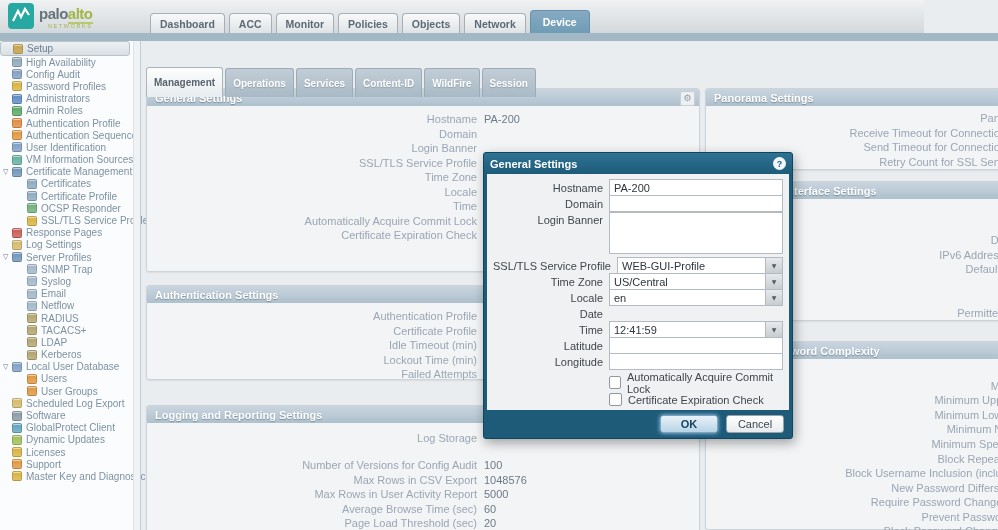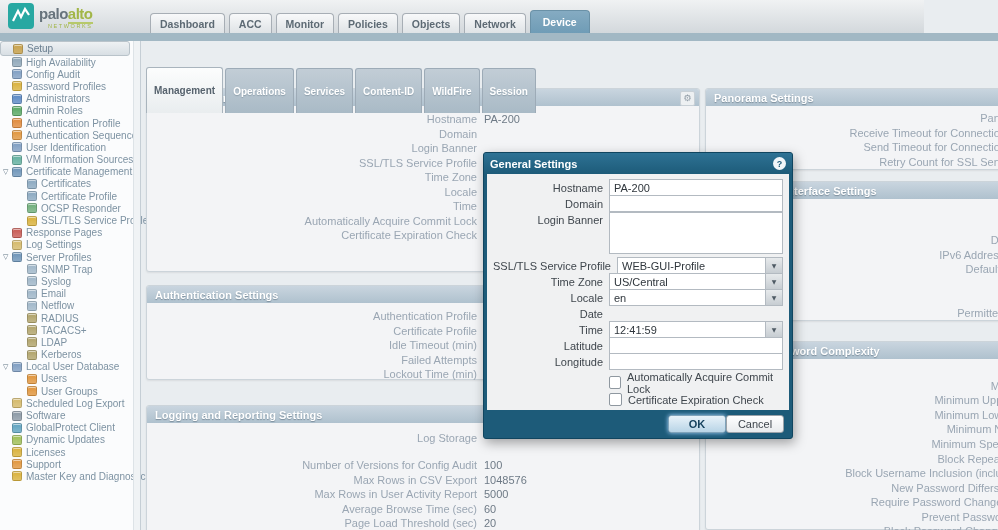--- a/index.html
+++ b/index.html
@@ -34,21 +34,21 @@
          color:#7d92a2;white-space:nowrap;cursor:default}
   .titem .chev{width:9px;flex:0 0 9px;font-size:7px;color:#5f7383;font-family:"DejaVu Sans",sans-serif}
   .titem .ic{width:10px;height:10px;border-radius:2px;margin-right:4px;flex:0 0 10px;
          border:1px solid rgba(0,0,0,0.15);box-shadow:inset 0 1px 0 rgba(255,255,255,0.55);box-sizing:border-box}
   .titem.lvl1{padding-left:18px}
   .titem.sel{background:linear-gradient(#eef1f3,#d8dfe4);border:1px solid #b9c3ca;border-radius:3px;
          margin-right:10px;height:13px;color:#6b7f90}
 
   
   .ctabs{position:absolute;left:146px;top:67px;display:flex;gap:2px;align-items:flex-end;z-index:2}
-  .ctab{height:16px;padding:14px 7px;font-size:10px;font-weight:bold;color:#fff;
+  .ctab{height:16px;padding:6px 7px;font-size:10px;font-weight:bold;color:#fff;
         background:linear-gradient(#c2cdd6,#a9bac6);border:1px solid #9dabb7;border-bottom:none;
         border-radius:3px 3px 0 0;display:flex;align-items:center;white-space:nowrap;
         text-shadow:0 1px 1px rgba(90,110,125,.4)}
   .ctab.active{background:linear-gradient(#fcfdfd,#e9edef);color:#57636e;border-color:#a9b4bd;
         height:17px;text-shadow:none}
 
   
   .panel{position:absolute;background:#f3f4f6;border:1px solid #ccd4da;border-radius:3px;
          box-shadow:0 1px 2px rgba(0,0,0,0.07);box-sizing:border-box}
   .p1{left:146px;top:88px;width:554px;height:184px;z-index:1}
@@ -93,21 +93,21 @@
   .dfield{flex:1;background:#fff;border:1px solid #b3bac1;height:15px;display:flex;align-items:stretch;
           font-size:11px;color:#2f363c;box-sizing:content-box}
   .dfield .dval{padding-left:4px;flex:1;display:flex;align-items:center;overflow:hidden}
   .dfield.ta{height:40px}
   .darrow{width:16px;background:linear-gradient(#e7eaec,#c7cdd2);border-left:1px solid #b3bac1;
           display:flex;align-items:center;justify-content:center;font-size:6px;color:#4e5a64;
           font-family:"DejaVu Sans",sans-serif}
   .cbsection{margin-top:5px}
   .cbrow{display:flex;align-items:center;height:17px;margin-left:116px;gap:6px;font-size:11px;color:#3f464d}
   .cbox{width:11px;height:11px;background:#fff;border:1px solid #8f98a0;border-radius:2px;cursor:pointer}
-  .dfoot{height:28px;display:flex;align-items:center;justify-content:flex-end;gap:0;padding:0 8px}
+  .dfoot{height:28px;display:flex;align-items:center;justify-content:flex-end;gap:8px;padding:0 8px}
   .okbtn,.cancelbtn{width:58px;height:18px;border-radius:3px;font-size:11px;cursor:pointer;
           font-family:"Liberation Sans",sans-serif;padding:0}
   .okbtn{border:1px solid #7fa3ba;background:linear-gradient(#e8f2f9,#b8d4e6);color:#16425e;
           font-weight:bold;box-shadow:0 0 4px rgba(170,212,255,0.95)}
   .cancelbtn{border:1px solid #9aa2a9;background:linear-gradient(#ffffff,#e8ebed);color:#3f464d}
 </style>
 </head>
 <body>
 
 <div id="app">
@@ -419,25 +419,25 @@
         </div>
         <div class="prow">
           <span class="plabel">Certificate Profile</span>
           <span class="pvalue"></span>
         </div>
         <div class="prow">
           <span class="plabel">Idle Timeout (min)</span>
           <span class="pvalue"></span>
         </div>
         <div class="prow">
+          <span class="plabel">Lockout Time (min)</span>
+          <span class="pvalue"></span>
+        </div>
+        <div class="prow">
           <span class="plabel">Failed Attempts</span>
-          <span class="pvalue"></span>
-        </div>
-        <div class="prow">
-          <span class="plabel">Lockout Time (min)</span>
           <span class="pvalue"></span>
         </div>
       </div>
   </div>
 
   <div class="panel p3">
     <div class="phead">
       <span>Logging and Reporting Settings</span>
     </div>
     <div class="pbody">

